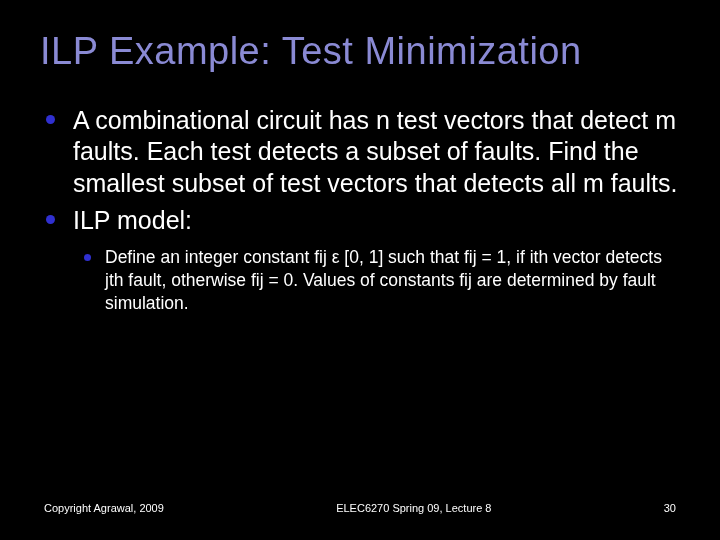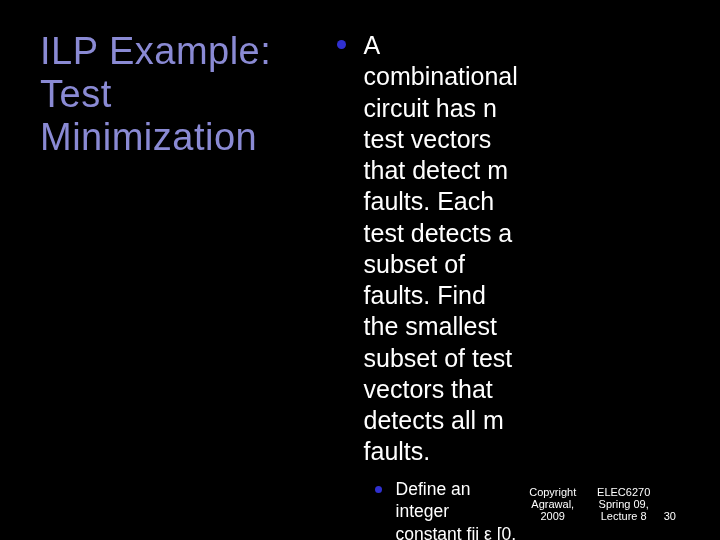--- a/index.html
+++ b/index.html
@@ -12,23 +12,23 @@
     height: 540px;
     background: #000000;
     font-family: Arial, sans-serif;
     color: #ffffff;
     overflow: hidden;
     position: relative;
   }
   .slide {
     width: 100%;
     height: 100%;
-    padding: 30px 40px 12px 40px;
+    padding: 30px 40px 20px 40px;
     display: flex;
-    flex-direction: row;
+    flex-direction: column;
   }
   .title {
     font-size: 38px;
     font-weight: 400;
     color: #8a8ad4;
     text-align: left;
     margin-bottom: 32px;
     letter-spacing: 0.5px;
   }
   .content {
@@ -98,20 +98,24 @@
 </head>
 <body>
 
 <div class="slide">
   <div class="title">ILP Example: Test Minimization</div>
   <div class="content">
     <div class="bullet-l1">
       <span class="dot"></span>
       <span class="txt">A combinational circuit has n test vectors that detect m faults. Each test detects a subset of faults. Find the smallest subset of test vectors that detects all m faults.</span>
     </div>
+    <div class="bullet-l1">
+      <span class="dot"></span>
+      <span class="txt">ILP model:</span>
+    </div>
     <div class="sublist">
       <div class="bullet-l2">
         <span class="dot"></span>
         <span class="txt">Define an integer constant fij ε [0, 1] such that fij = 1, if ith vector detects jth fault, otherwise fij = 0. Values of constants fij are determined by fault simulation.</span>
       </div>
     </div>
   </div>
   <div class="footer">
     <span class="left">Copyright Agrawal, 2009</span>
     <span class="center">ELEC6270 Spring 09, Lecture 8</span>

